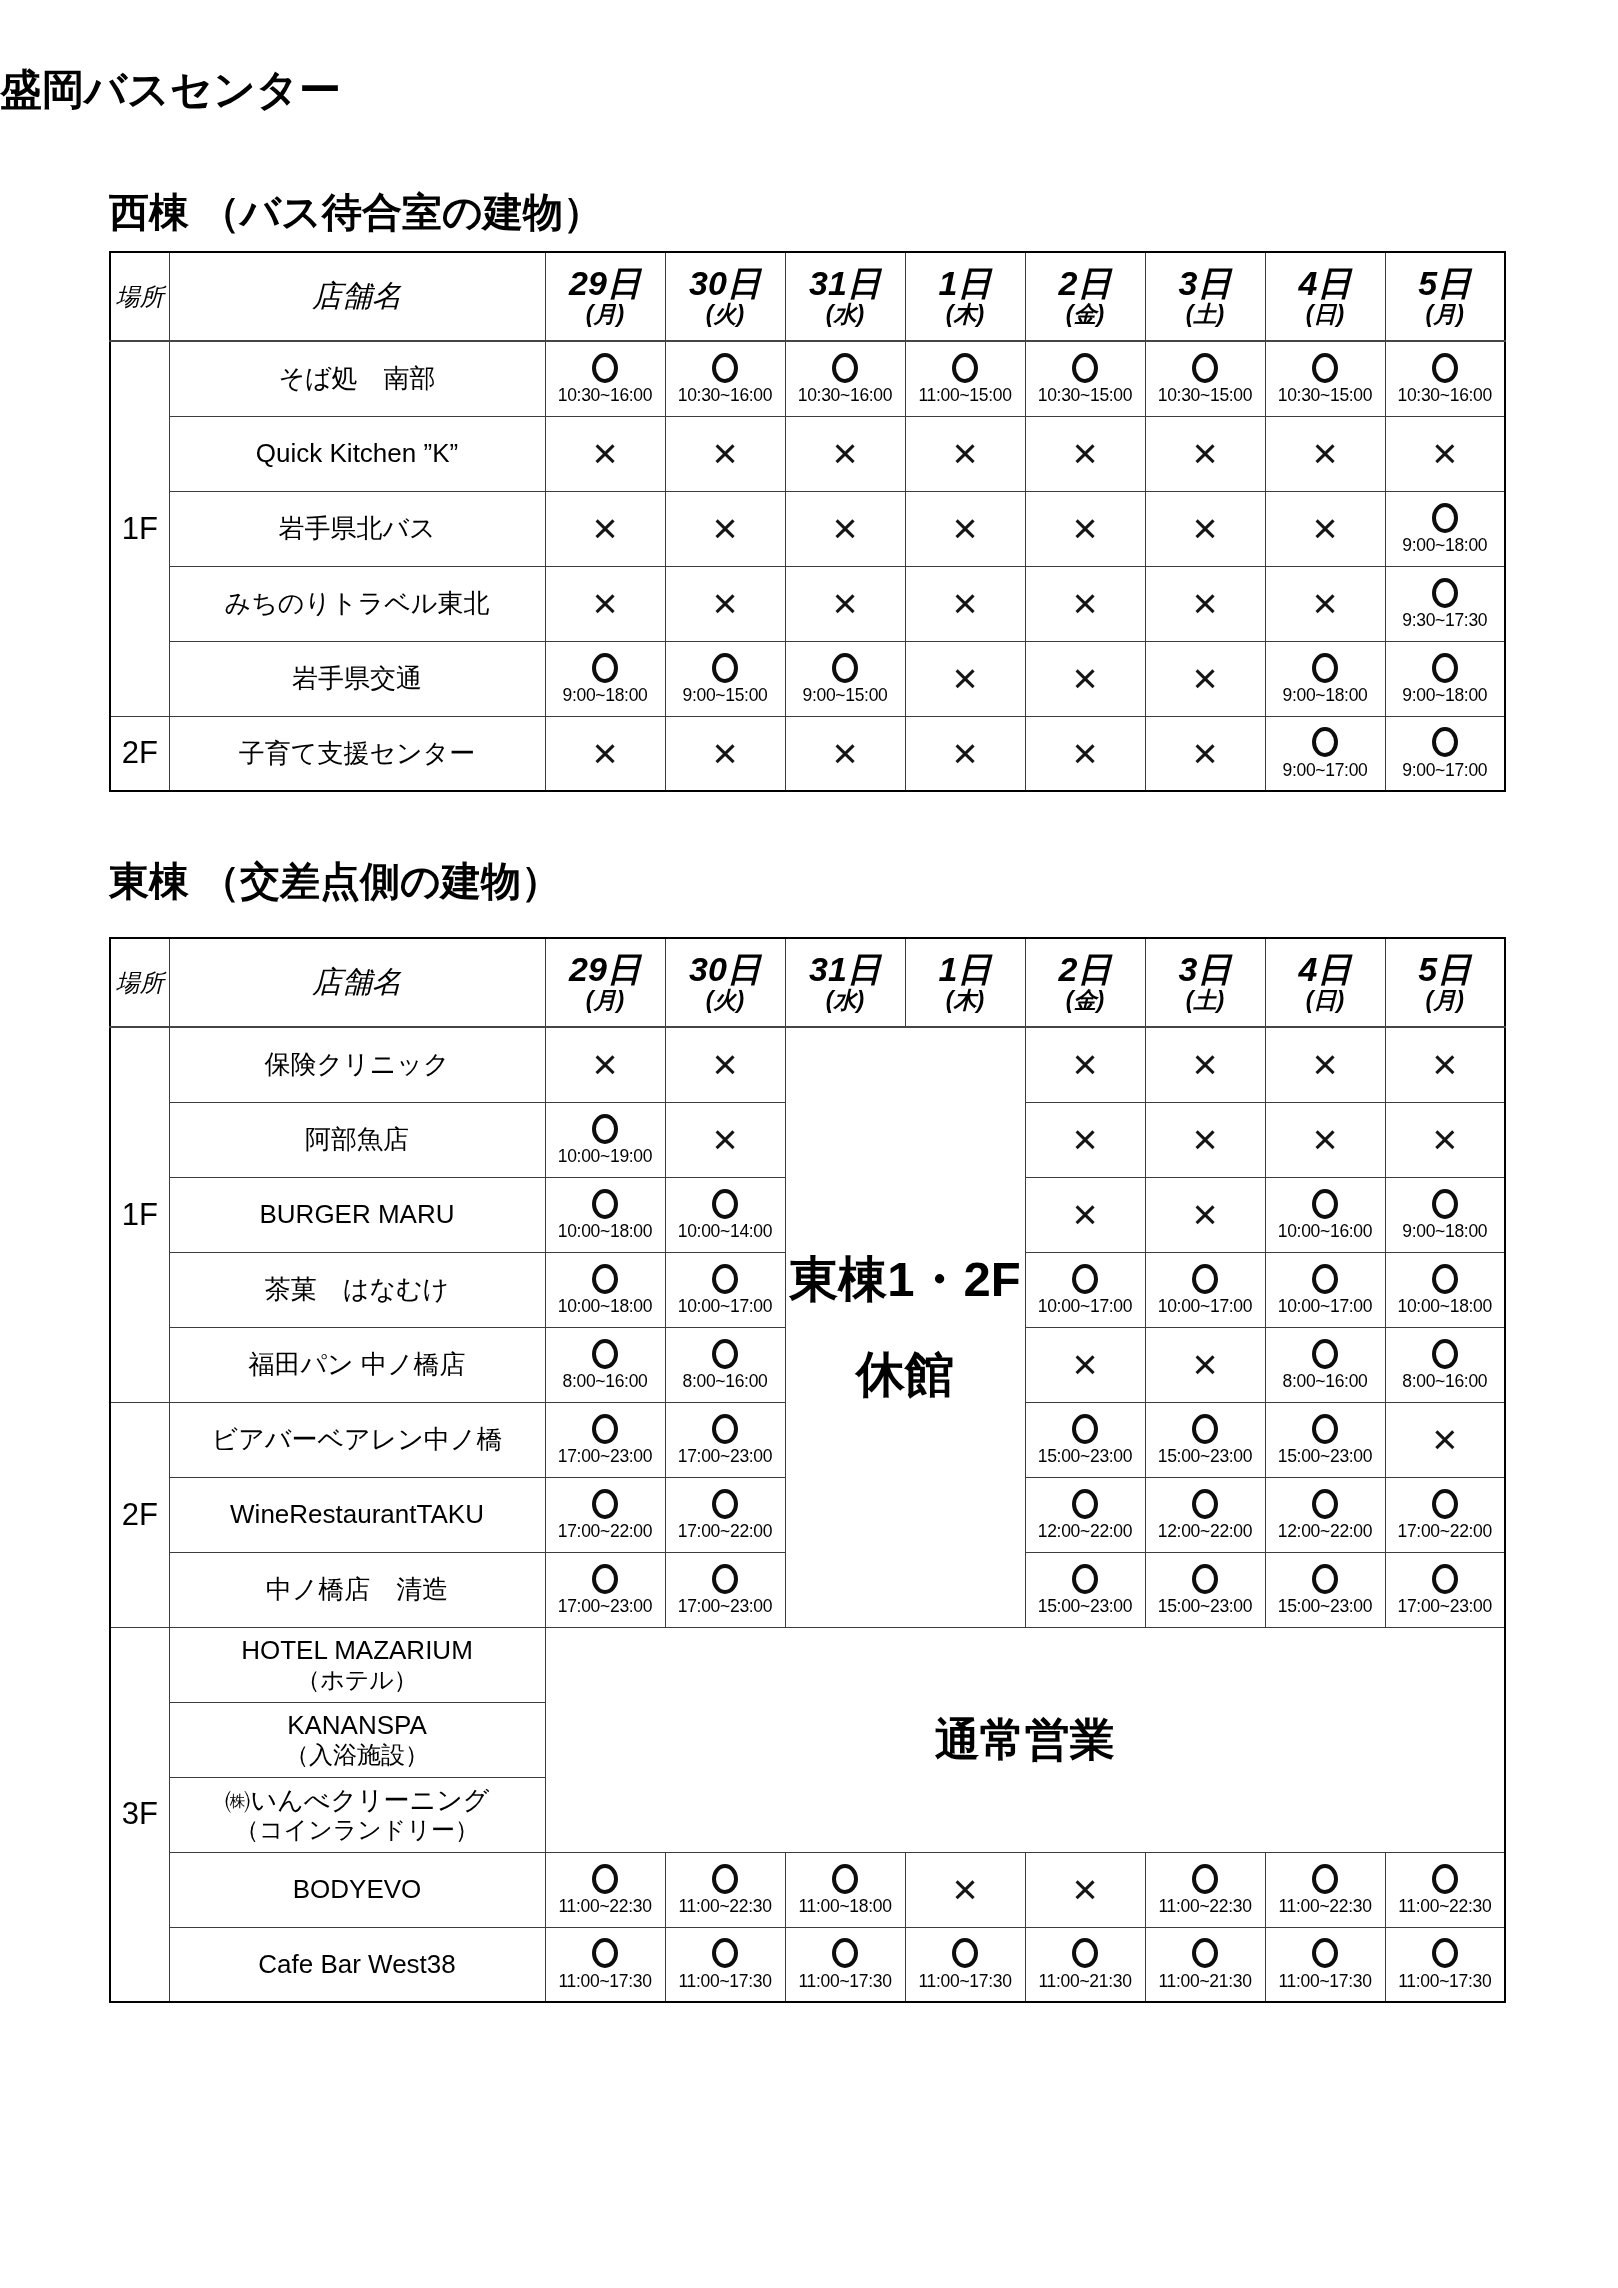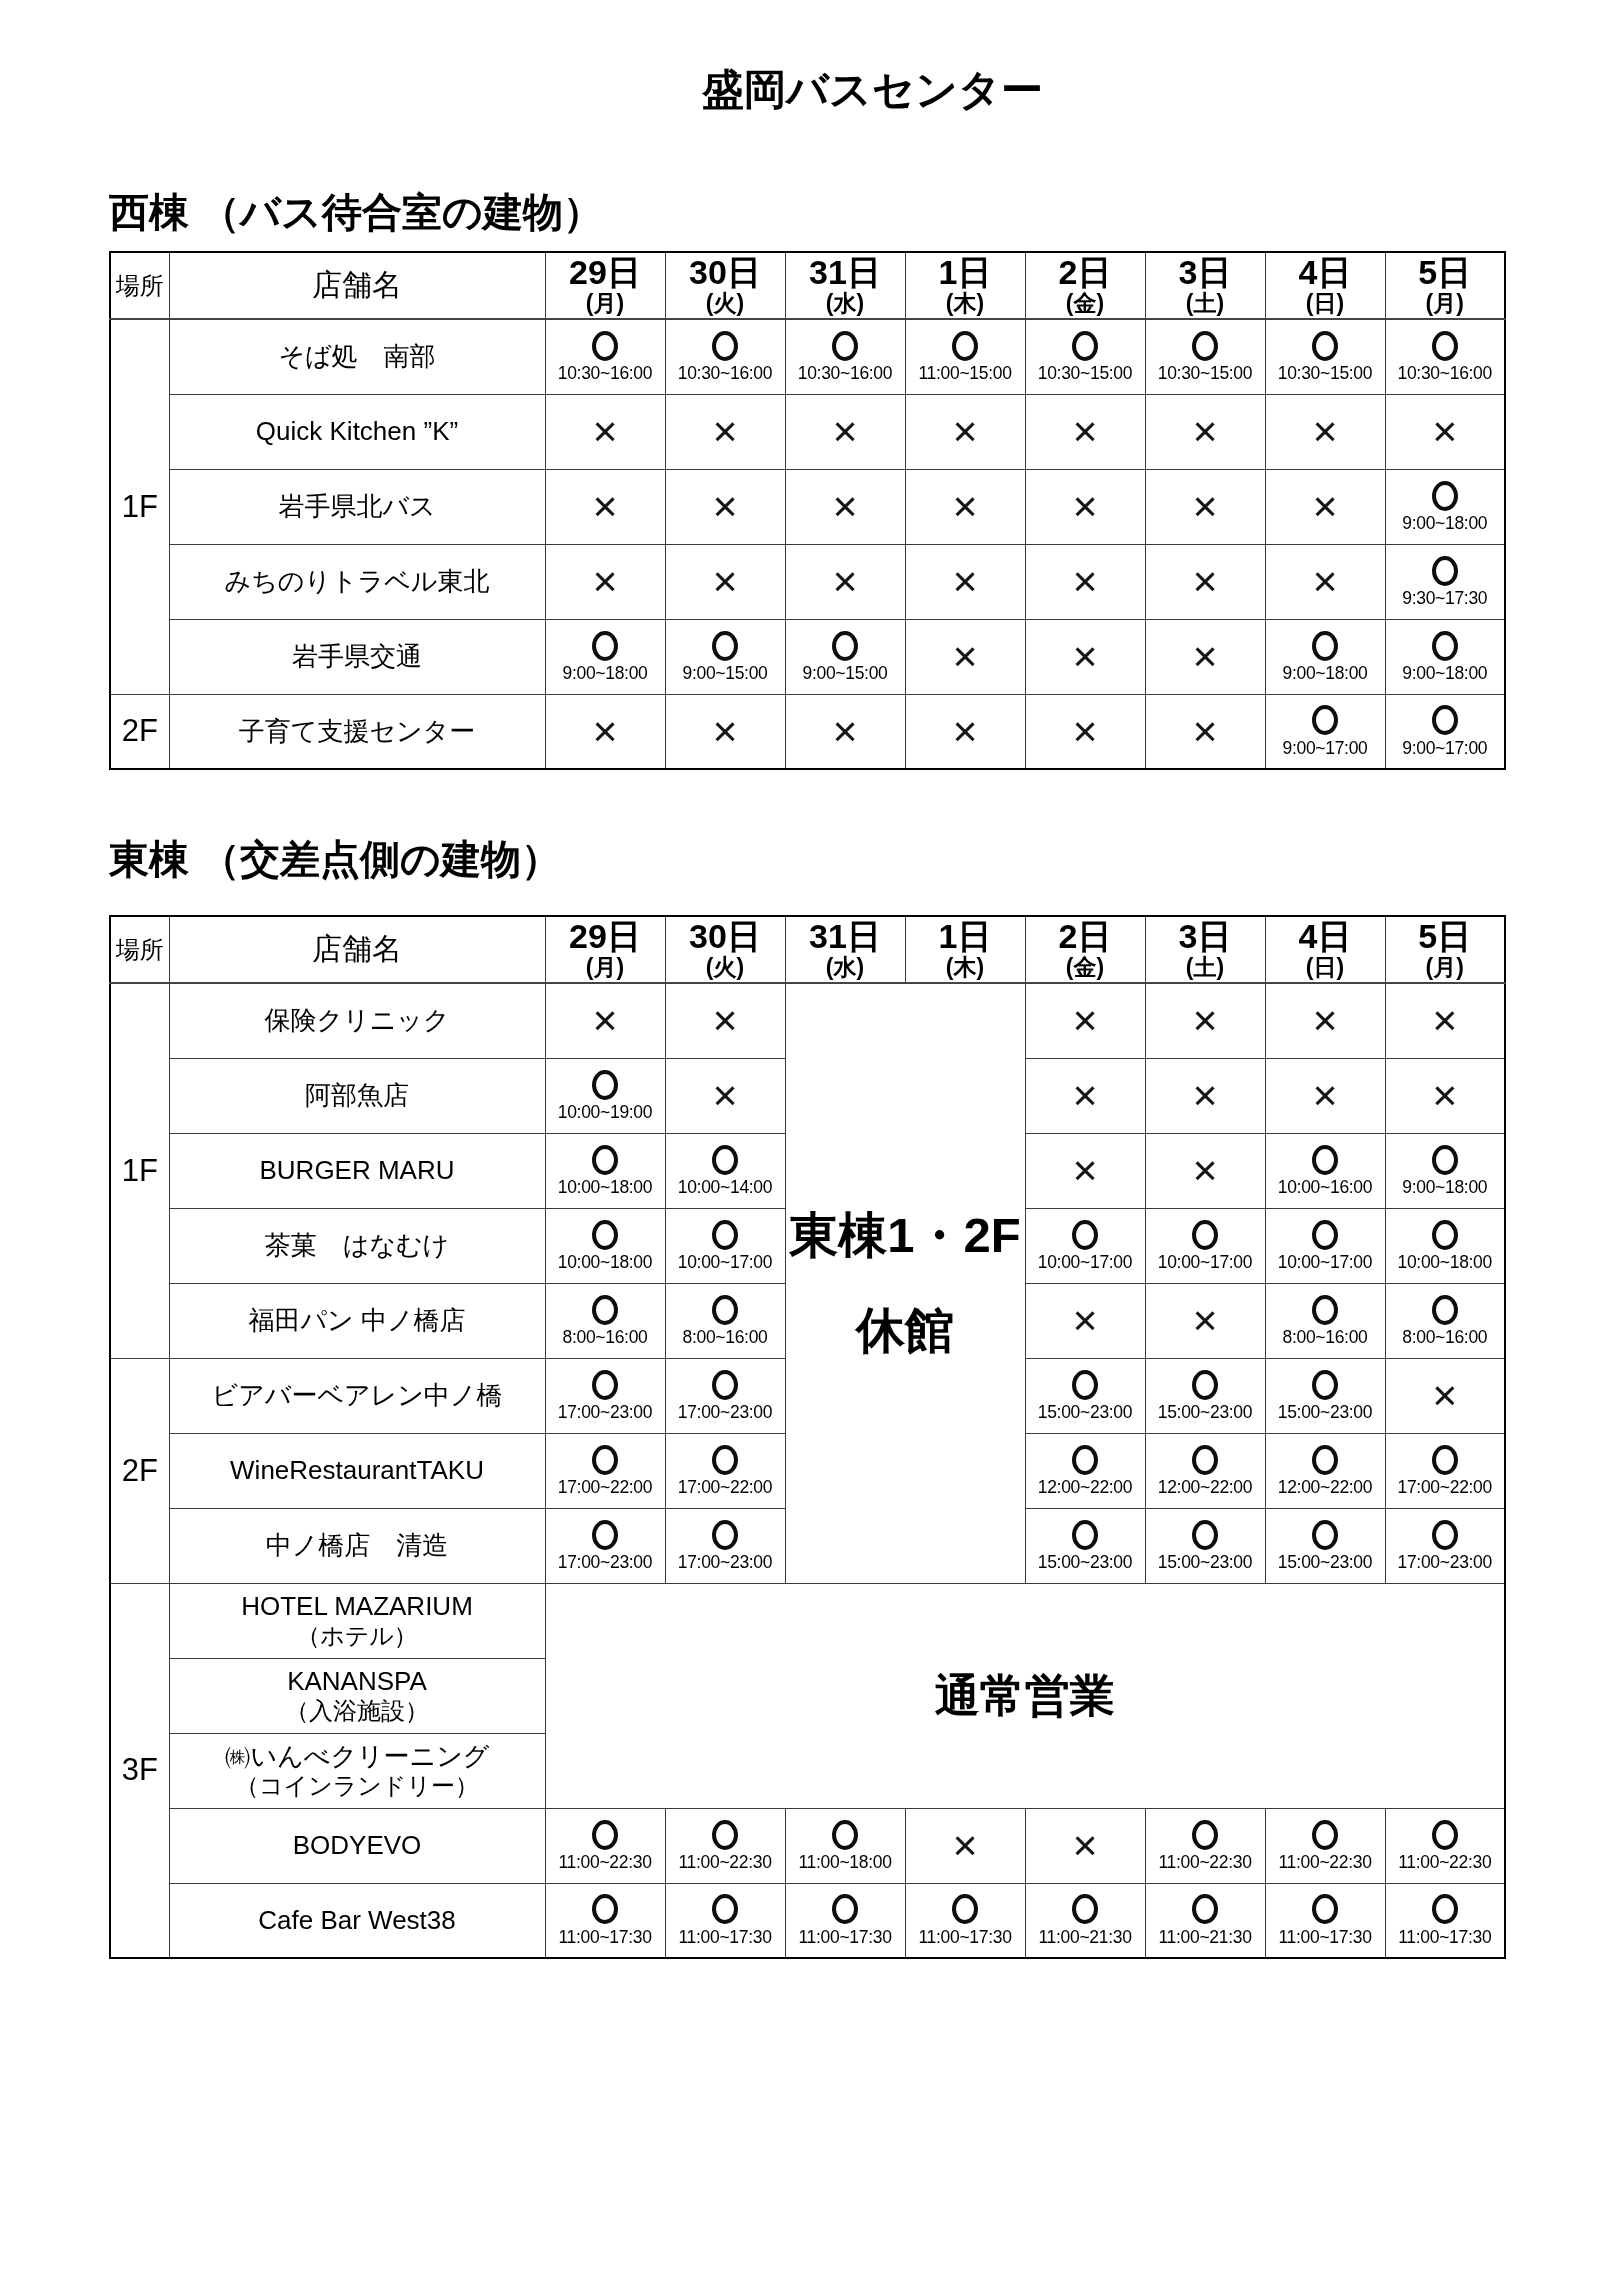--- a/index.html
+++ b/index.html
@@ -2,39 +2,39 @@
 <html style="font-size:14.8px"><head>
 <meta charset="utf-8">
 <style>
   * { margin:0; padding:0; box-sizing:border-box; }
   html,body { background:#fff; }
   body {
     width:1619px; height:2289px;
     font-family:"Liberation Sans","DejaVu Sans",sans-serif;
     color:#000; position:relative; overflow:hidden;
   }
-  .title-block { padding-top:66px; width:1043px; text-align:right; }
+  .title-block { padding-top:66px; width:1043px; text-align:left; }
   .title-line1 { font-size:42px; font-weight:bold; line-height:1.15; }
   .title-line2 { font-size:58px; font-weight:bold; line-height:1.25; }
   .section-heading {
     margin-left:109px; font-size:40px; font-weight:bold; line-height:1.2;
   }
   .section-heading.west { margin-top:74px; margin-bottom:14.8px; }
   .section-heading.east { margin-top:65px;  margin-bottom:32px; }
 
   table.sched {
     margin-left:109px; width:1395px;
     border-collapse:collapse; table-layout:fixed;
     border:2.8px solid #000;
   }
   table.sched th, table.sched td {
     border:1.8px solid #3c3c3c; text-align:center; vertical-align:middle;
     padding:0; overflow:hidden; background:#fff;
   }
-  table.sched thead tr { height:67px; }
+  table.sched thead tr { height:89px;font-style:italic; }
   table.sched thead th { border-bottom:2.8px solid #444; }
   table.sched tbody tr { height:75px; }
 
   .loc-h  { font-size:24px; font-weight:normal; }
   .shop-h { font-size:30px; font-weight:normal; }
   .date-h .day  { font-size:34px; font-weight:bold; line-height:1.05; }
   .date-h .week { font-size:23px; font-weight:bold; line-height:1.15; }
 
   td.floor { font-size:31px; font-weight:normal; }
   td.shop  { text-align:left; padding-left:14.8px; }

